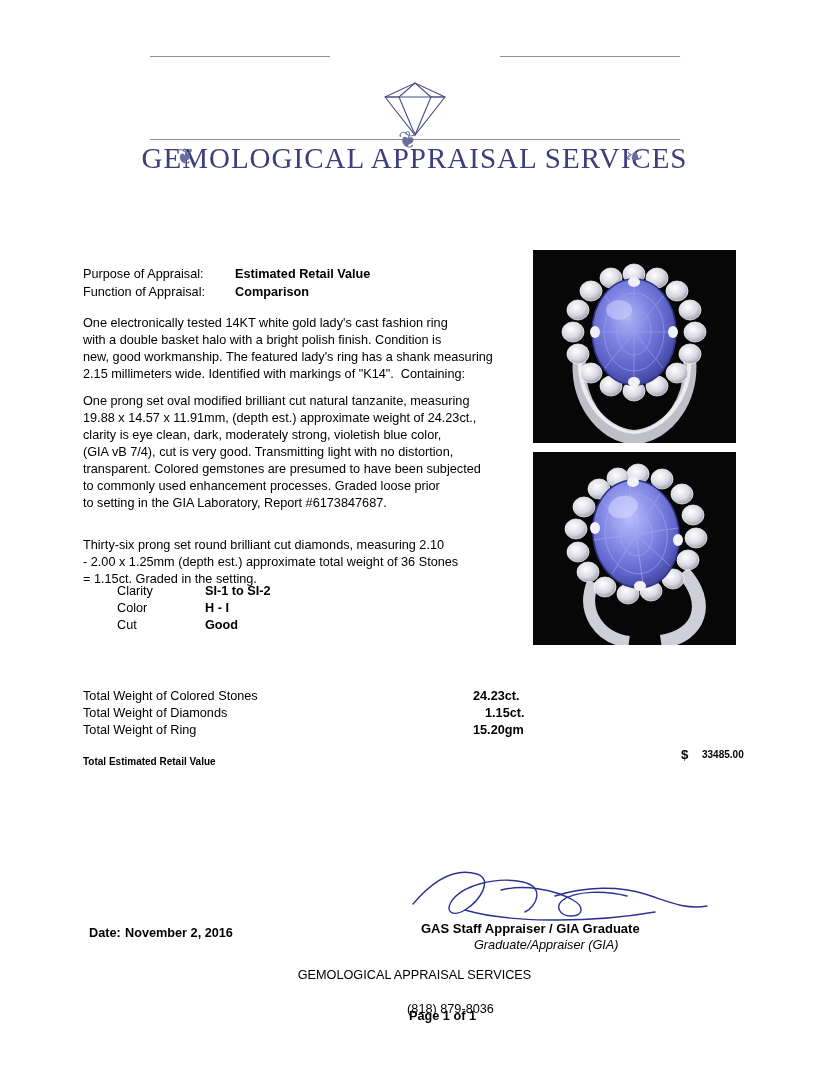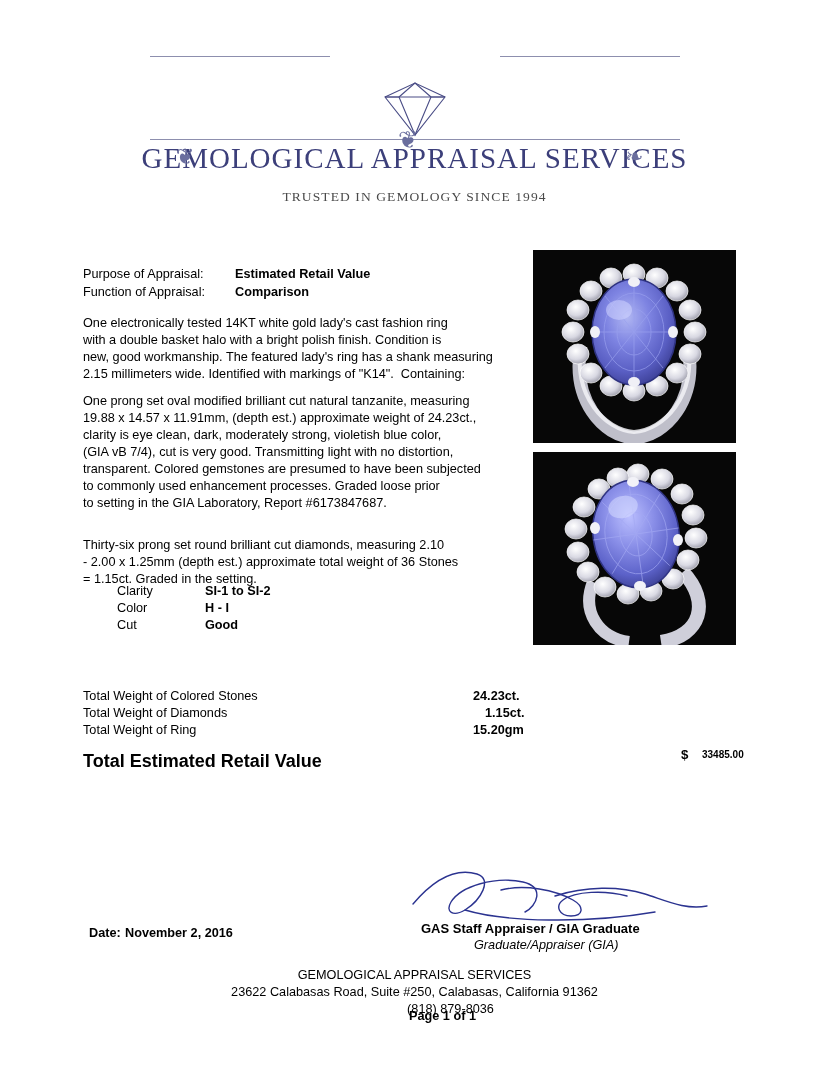--- a/index.html
+++ b/index.html
@@ -126,21 +126,20 @@
         <path d="M30 17 L44 17 M76 17 L90 17"></path>
       </g>
     </svg>
 
     <div class="brand-row">
       <div class="flourish" style="left:176px; top:4px;">❦</div>
       <div class="flourish" style="left:625px; top:4px;">❧</div>
       <div class="brand-title">GEMOLOGICAL APPRAISAL SERVICES</div>
     </div>
 
-    <div class="brand-sub">TRUSTED IN GEMOLOGY SINCE 1994</div>
 
     <div class="rule" style="left:150px; top:-24px; width:180px;"></div>
     <div class="rule" style="left:500px; top:-24px; width:180px;"></div>
     <div class="rule" style="left:150px; top:59px; width:530px;"></div>
     <div class="flourish" style="left:398px; top:48px; font-size:24px;">❦</div>
   </div>
 
   <div class="lbl" style="left:83px; top:266px;">Purpose of Appraisal:</div>
   <div class="lbl bold" style="left:235px; top:266px;">Estimated Retail Value</div>
 
@@ -173,21 +172,21 @@
 
   <div class="lbl" style="left:83px; top:688px;">Total Weight of Colored Stones</div>
   <div class="lbl bold" style="left:473px; top:688px;">24.23ct.</div>
 
   <div class="lbl" style="left:83px; top:705px;">Total Weight of Diamonds</div>
   <div class="lbl bold" style="left:485px; top:705px;">1.15ct.</div>
 
   <div class="lbl" style="left:83px; top:722px;">Total Weight of Ring</div>
   <div class="lbl bold" style="left:473px; top:722px;">15.20gm</div>
 
-  <div class="lbl bold" style="left:83px; top:753px; font-size:18px;">Total Estimated Retail Value</div>
+  <div class="lbl bold" style="left:83px; top:753px; font-size:10px;">Total Estimated Retail Value</div>
   <div class="lbl bold" style="left:681px; top:746px; font-size:13.3px;">$</div>
   <div class="lbl bold" style="left:702px; top:746px; font-size:10px;">33485.00</div>
 
   <div class="photo" style="left:533px; top:250px; width:203px; height:193px;">
     <svg class="ring-wrap" viewBox="0 0 203 193">
       <defs>
         <radialGradient id="gemA" cx="42%" cy="36%" r="68%">
           <stop offset="0%" stop-color="#b0b6f2"></stop>
           <stop offset="38%" stop-color="#7e84e2"></stop>
           <stop offset="75%" stop-color="#5a5fc4"></stop>
@@ -306,17 +305,16 @@
     </g>
   </svg>
 
   <div class="lbl bold" style="left:89px; top:925px;">Date:</div>
   <div class="lbl bold" style="left:125px; top:925px;">November 2, 2016</div>
 
   <div class="lbl bold" style="left:421px; top:920px; font-size:13px;">GAS Staff Appraiser / GIA Graduate</div>
   <div class="lbl" style="left:474px; top:937px; font-style:italic;">Graduate/Appraiser (GIA)</div>
 
   <div class="footer" style="top:967px;">GEMOLOGICAL APPRAISAL SERVICES</div>
-  <div class="footer" style="top:984px;">23622 Calabasas Road, Suite #250, Calabasas, California 91362</div>
   <div class="footer" style="top:1001px;padding-left:36px;">(818) 879-8036</div>
   <div class="footer bold" style="top:1008px;padding-left:28px;">Page 1 of 1</div>
 
 </div>
 
 </body></html>

